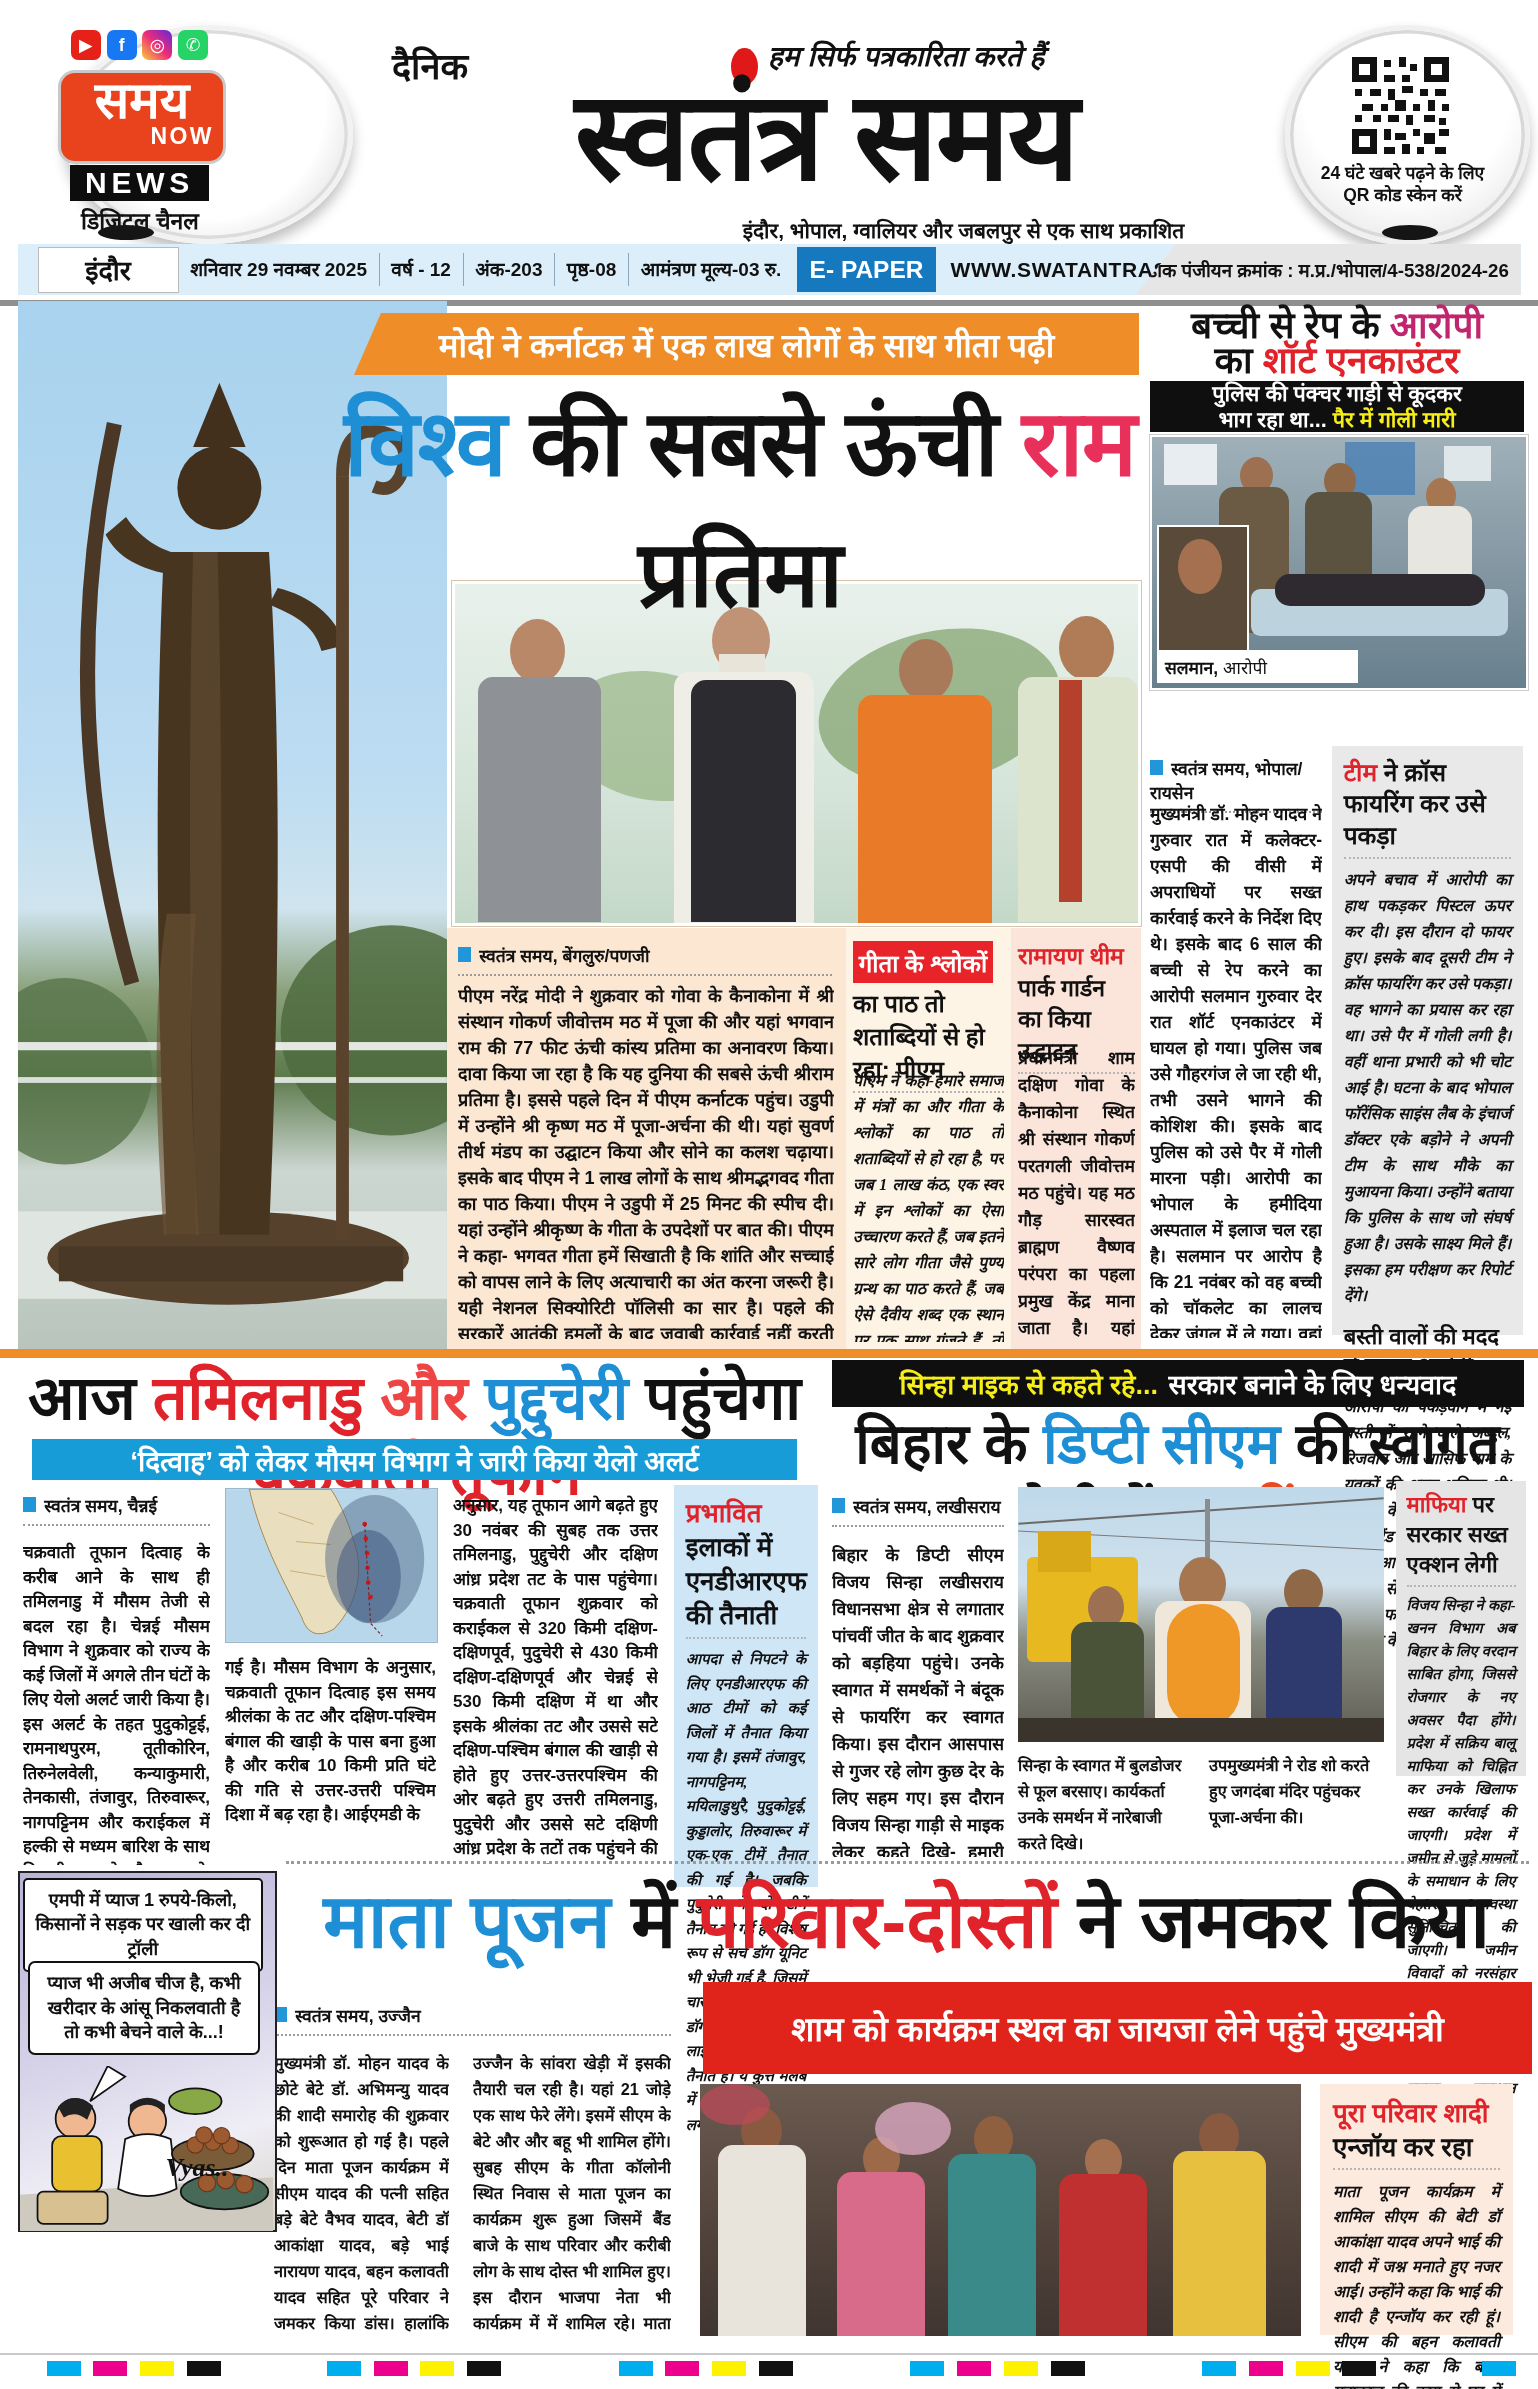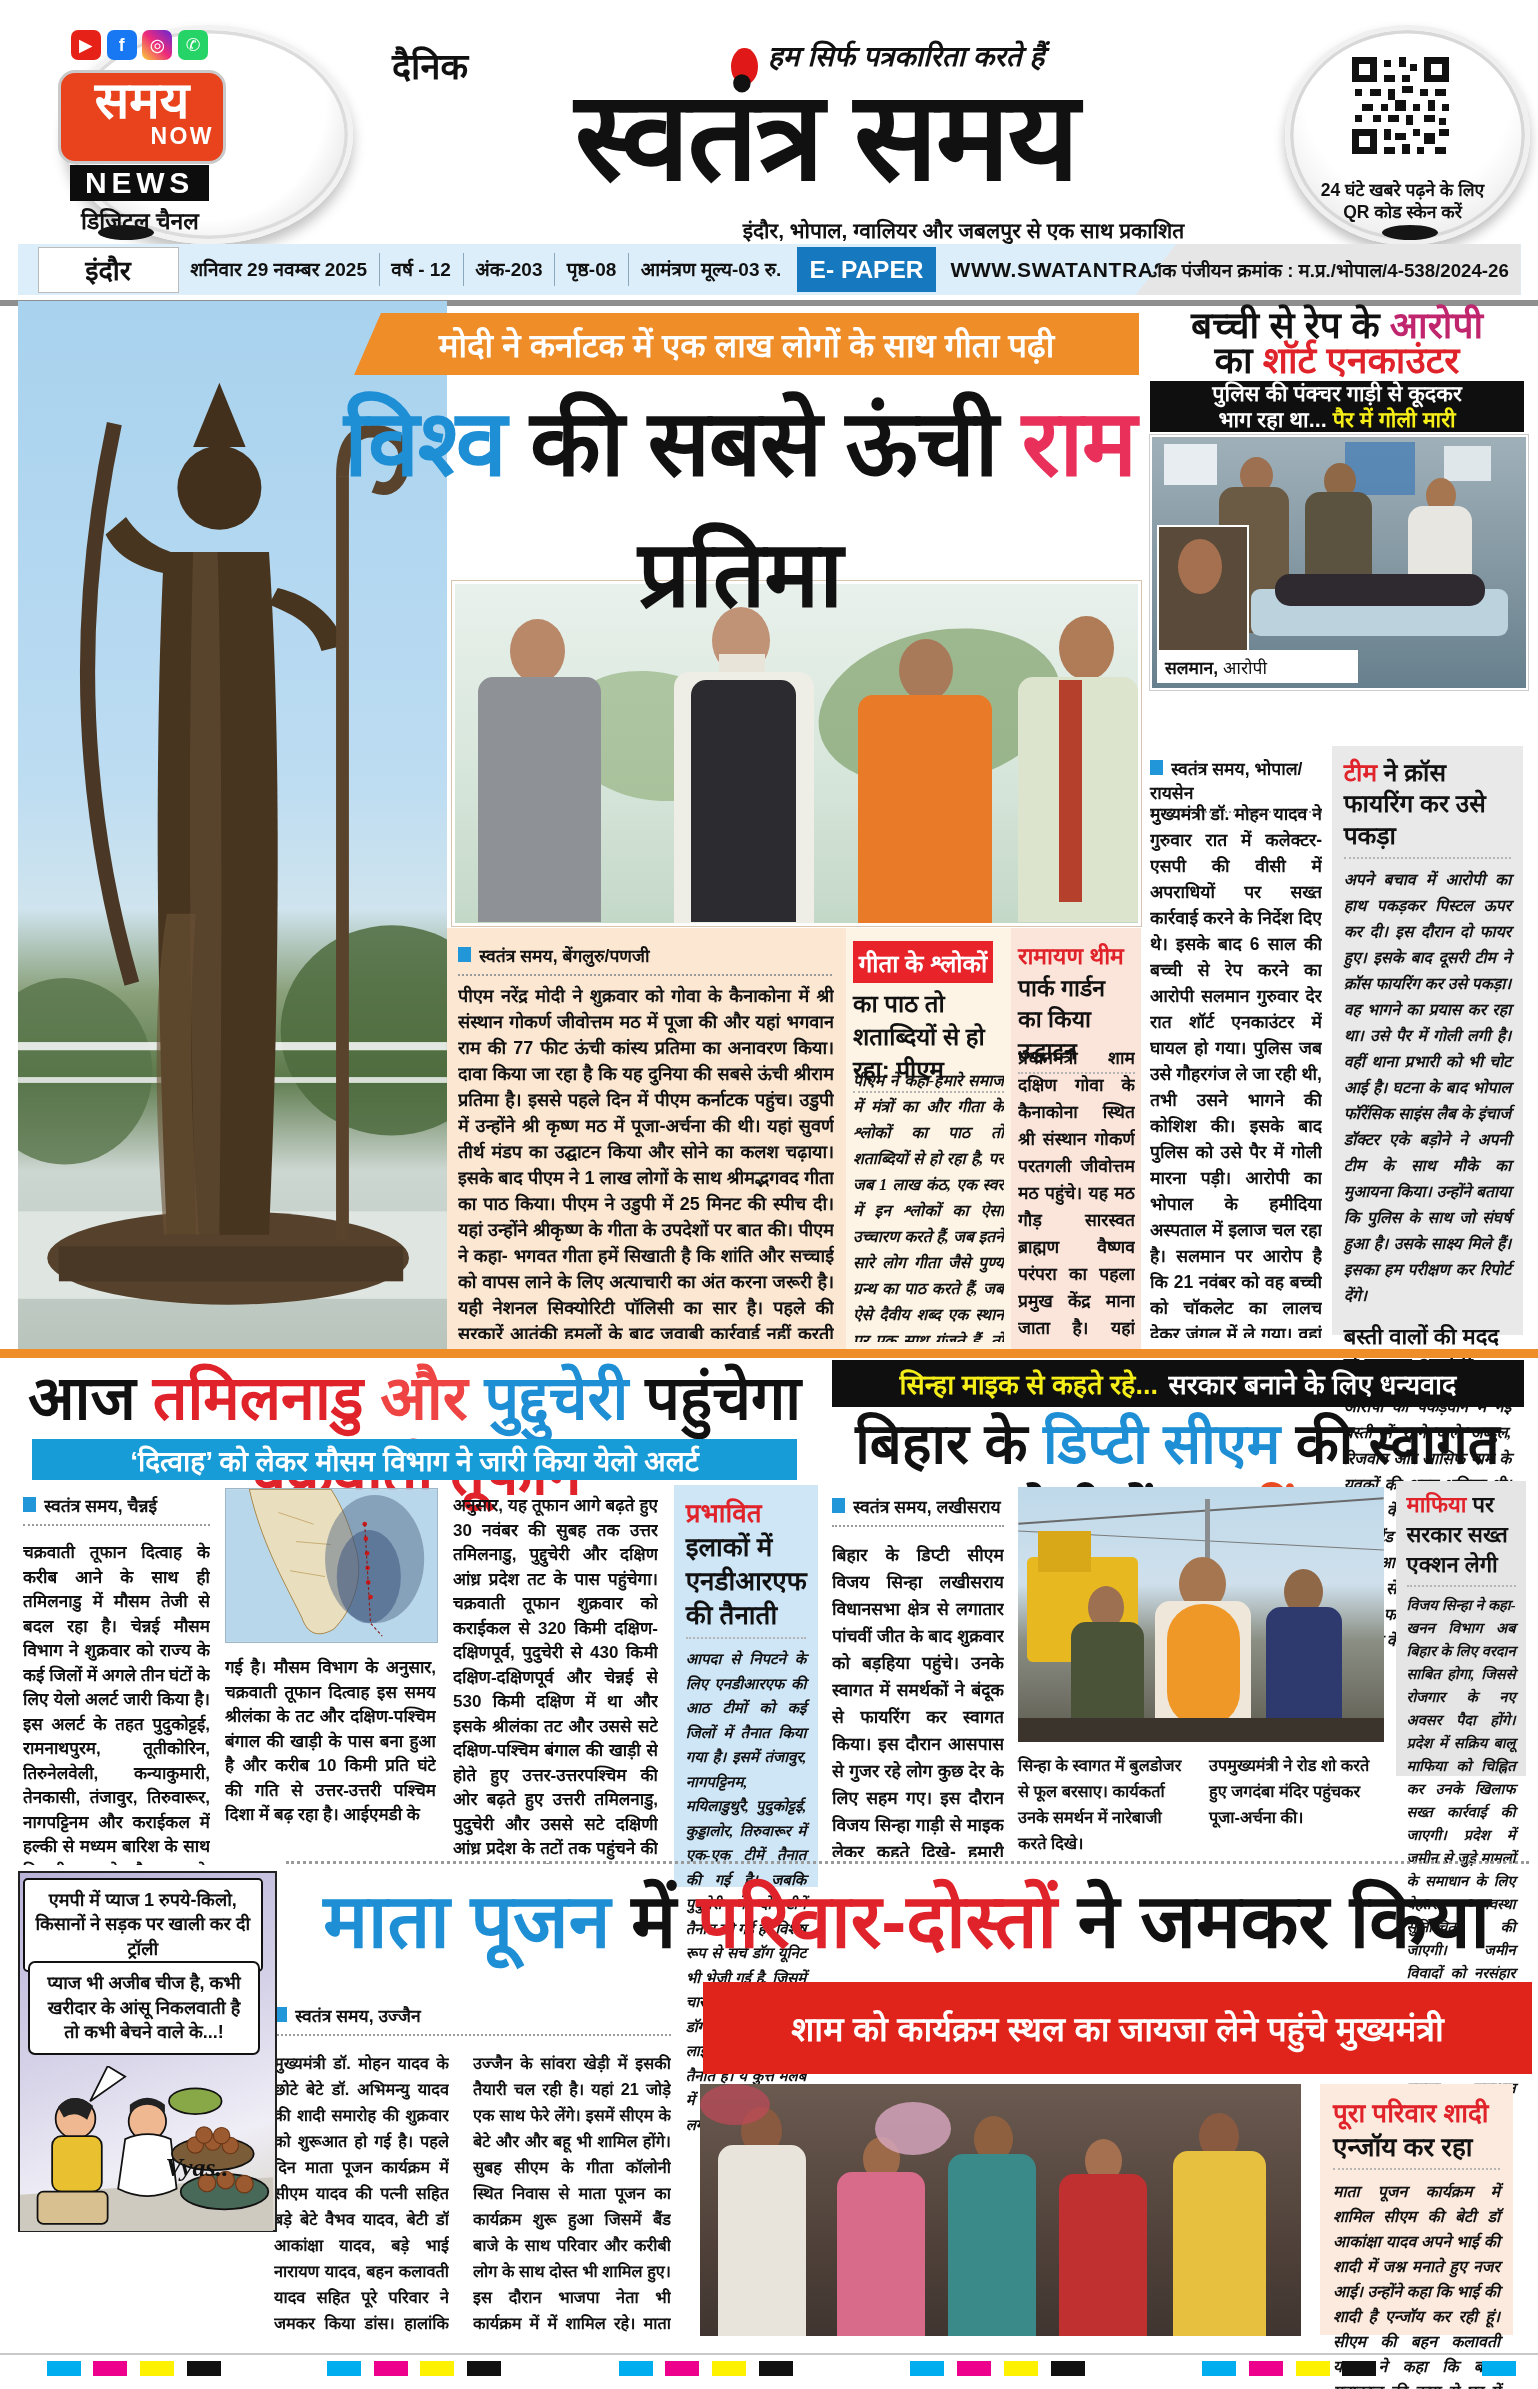--- a/index.html
+++ b/index.html
@@ -30,21 +30,21 @@
   .daily{left:392px;top:41px;font-size:36px;font-weight:900;}
   .slogan-dot{left:731px;top:48px;width:27px;height:37px;background:#e01818;border-radius:50%;}
   .slogan{left:768px;top:36px;width:327px;font-size:28px;font-weight:900;font-style:italic;}
   .mast-title{left:362px;top:69px;width:928px;font-size:124px;font-weight:900;letter-spacing:-2.3px;
       line-height:134px;text-align:center;}
   .publine{left:619px;top:216px;width:689px;font-size:21px;font-weight:bold;text-align:center;}
   .qr-badge{left:1285px;top:24.5px;width:235px;height:210px;border-radius:50%;
       background:radial-gradient(circle at 50% 30%,#ffffff 55%,#ececec 80%,#d2d2d2 100%);
       border:5.8px solid #f0f0f0;box-shadow:0 7px 11.7px rgba(0,0,0,.25), inset 0 0 0 3.5px #d8d8d8;}
   .qr-img{left:1348px;top:53px;width:105px;height:105px;background:#fff;}
-  .qr-txt{left:1306px;top:162px;width:193px;font-size:17.5px;font-weight:bold;text-align:center;line-height:22px;margin-top:17px;}
+  .qr-txt{left:1306px;top:162px;width:193px;font-size:17.5px;font-weight:bold;text-align:center;line-height:22px;}
   .print-mark{width:56px;height:15px;background:#151515;border-radius:50%;}
   
   .infobar{left:17.5px;top:244px;width:1503px;height:51px;background:#dceef9;display:flex;align-items:center;}
   .city-box{margin-left:20px;width:139px;height:44px;background:#fff;border:0.6px solid #bbb;
       display:flex;align-items:center;justify-content:center;font-size:27px;font-weight:900;}
   .ib-item{font-size:19px;font-weight:bold;padding:0 11.7px;border-right:1.2px solid #8aa7bb;line-height:33px;}
   .ib-item:last-of-type{border-right:none;}
   .epaper{background:#1678be;color:#fff;font-size:24.5px;font-weight:900;padding:8.2px 13px;margin-left:3.5px;}
   .website{font-size:21px;font-weight:900;padding-left:14px;letter-spacing:0.6px;}
   .postal{position:absolute;right:0;top:0;height:51px;width:385px;background:#e6e6e6;

